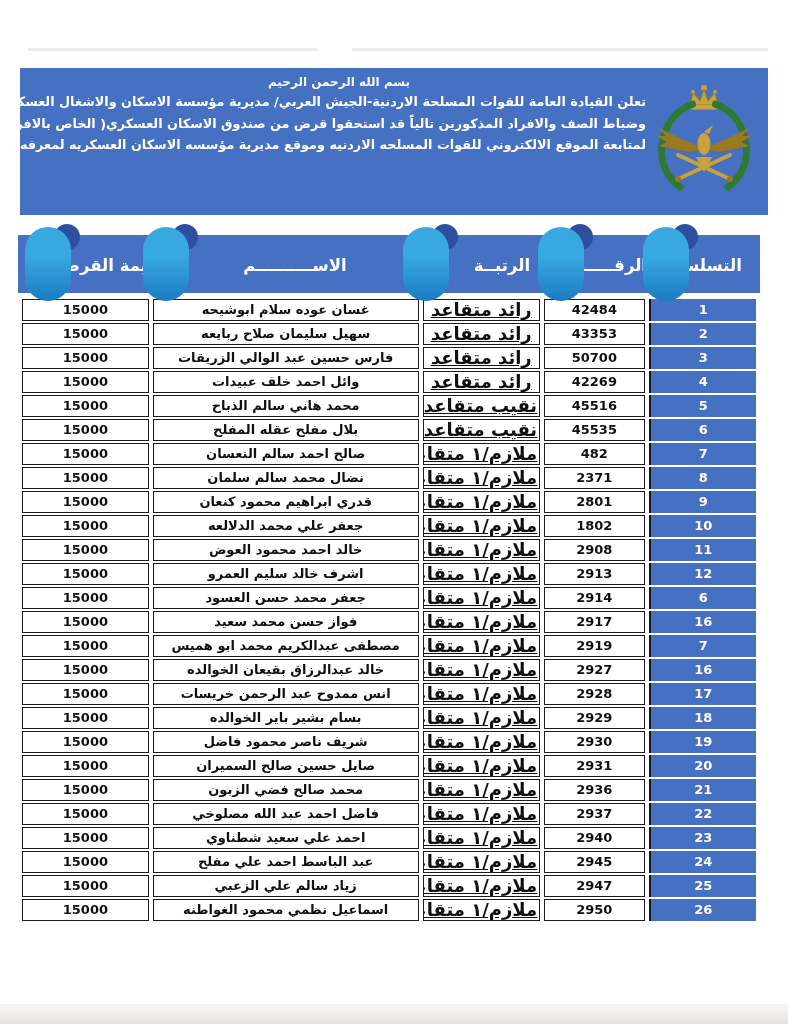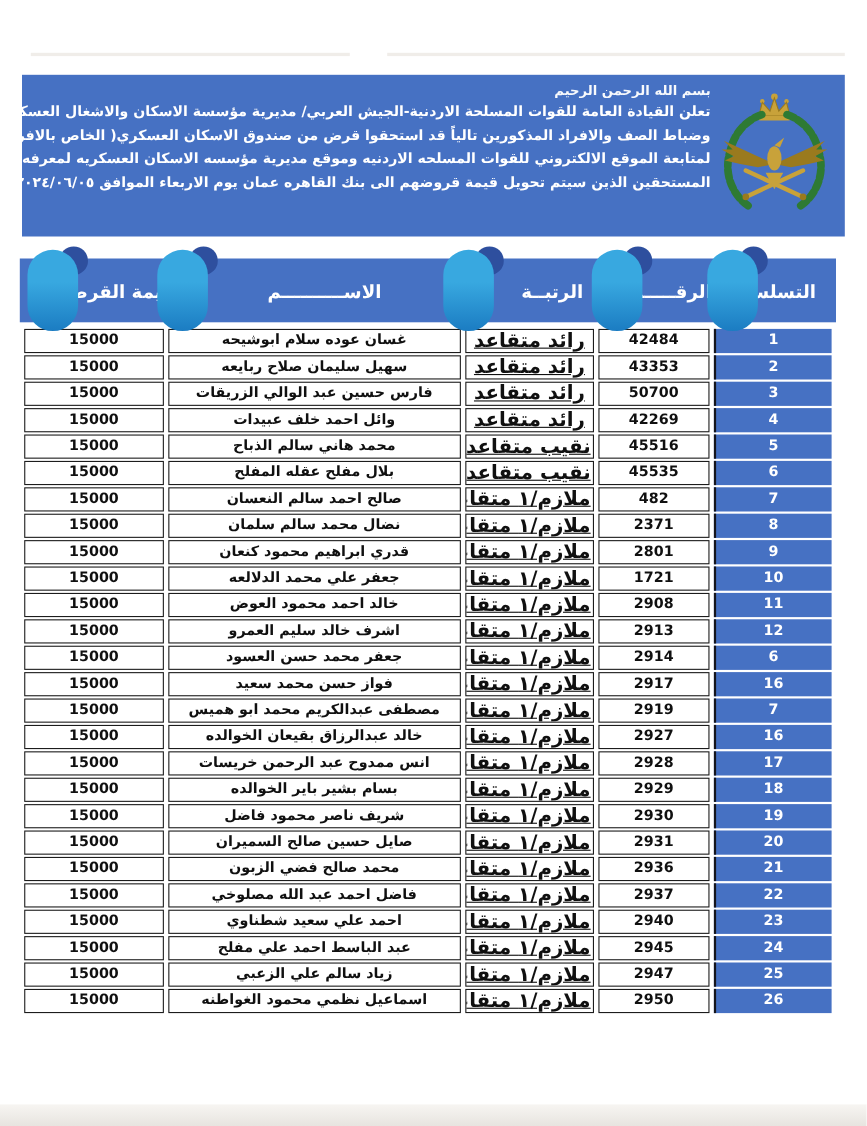--- a/index.html
+++ b/index.html
@@ -12,21 +12,21 @@
   .top-rule{position:absolute;top:48px;height:3px;background:#f0ede9;}
   .top-rule.a{left:28px;width:290px;}
   .top-rule.b{left:352px;width:416px;}
   .bottom-strip{position:absolute;left:0;top:1004px;width:788px;height:20px;
     background:linear-gradient(180deg,#f7f5f2,#e7e4df);}
 
   
   .notice{position:absolute;left:20px;top:68px;width:748px;height:147px;
     background:var(--c-band,#4671c3);}
   .notice-text{position:absolute;left:12px;right:122px;top:5px;bottom:4px;
-    direction:rtl;text-align:right;color:var(--c-text_light,#fff);}
+    direction:rtl;text-align:center;color:var(--c-text_light,#fff);}
   .basmala{font-size:12px;font-weight:bold;line-height:18px;opacity:.96;}
   .nline{font-size:12.8px;font-weight:bold;line-height:21.6px;white-space:nowrap;}
   .emblem{position:absolute;right:4px;top:6px;width:120px;height:134px;}
 
   
   .thead{position:absolute;left:18px;top:235px;width:742px;height:58px;
     background:var(--c-band,#4671c3);}
   .th{position:absolute;top:21px;transform:translateX(-50%);z-index:1;
     color:var(--c-text_light,#fff);font-size:16.5px;font-weight:bold;
     white-space:nowrap;direction:rtl;}
@@ -58,21 +58,20 @@
 
   <div class="top-rule a"></div>
   <div class="top-rule b"></div>
 
   <div class="notice">
     <div class="notice-text">
       <div class="basmala">بسم الله الرحمن الرحيم</div>
       <div class="nline">تعلن القيادة العامة للقوات المسلحة الاردنية-الجيش العربي/ مديرية مؤسسة الاسكان والاشغال العسكرية بأن الضباط</div>
       <div class="nline">وضباط الصف والافراد المذكورين تالياً قد استحقوا قرض من صندوق الاسكان العسكري( الخاص بالافراد)</div>
       <div class="nline">لمتابعة الموقع الالكتروني للقوات المسلحه الاردنيه وموقع مديرية مؤسسه الاسكان العسكريه لمعرفه الاسماء</div>
-      <div class="nline">المستحقين الذين سيتم تحويل قيمة قروضهم الى بنك القاهره عمان يوم الاربعاء الموافق ٢٠٢٤/٠٦/٠٥</div>
     </div>
     <div class="emblem">
       <svg viewBox="0 0 120 120" width="120" height="134" aria-hidden="true">
 
         <g>
           <circle cx="60" cy="7" r="3" style="fill:var(--c-emblem_gold,#c8a23a)"></circle>
           <circle cx="49" cy="11" r="2" style="fill:var(--c-emblem_gold,#c8a23a)"></circle>
           <circle cx="71" cy="11" r="2" style="fill:var(--c-emblem_gold,#c8a23a)"></circle>
           <path d="M46,24 l3,-12 7,8 4,-12 4,12 7,-8 3,12 z" style="fill:var(--c-emblem_gold,#c8a23a);stroke:var(--c-emblem_gold_dark,#9a7a1e);stroke-width:1"></path>
           <rect x="45" y="24" width="30" height="4.5" rx="2" style="fill:var(--c-emblem_gold,#c8a23a)"></rect>
@@ -197,21 +196,21 @@
     </tr>
         <tr>
       <td class="c-serial">9</td>
       <td class="b c-number">2801</td>
       <td class="b c-rank">ملازم/١ متقاعد</td>
       <td class="b c-name">قدري ابراهيم محمود كنعان</td>
       <td class="b c-value">15000</td>
     </tr>
         <tr>
       <td class="c-serial">10</td>
-      <td class="b c-number">1721</td>
+      <td class="b c-number">1802</td>
       <td class="b c-rank">ملازم/١ متقاعد</td>
       <td class="b c-name">جعفر علي محمد الدلالعه</td>
       <td class="b c-value">15000</td>
     </tr>
         <tr>
       <td class="c-serial">11</td>
       <td class="b c-number">2908</td>
       <td class="b c-rank">ملازم/١ متقاعد</td>
       <td class="b c-name">خالد احمد محمود العوض</td>
       <td class="b c-value">15000</td>

